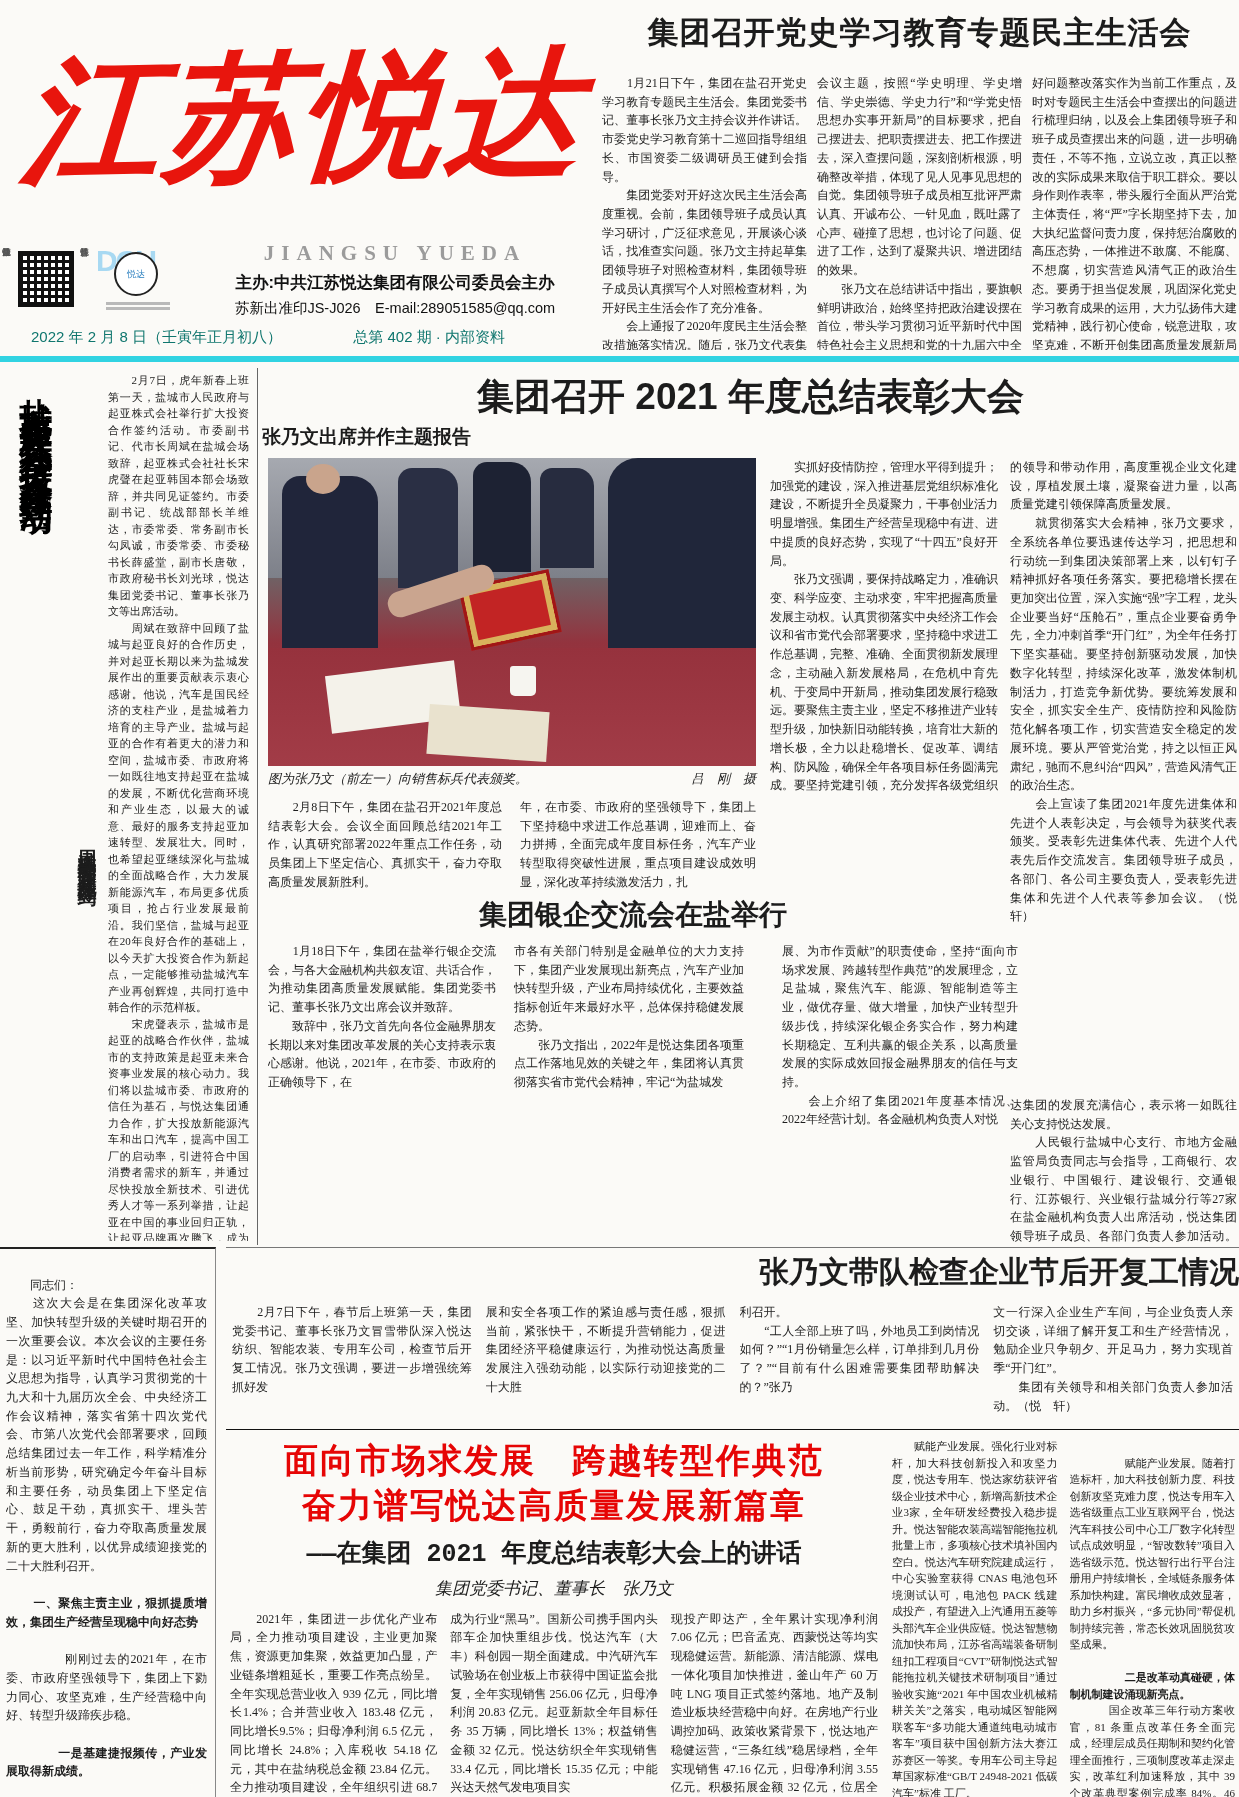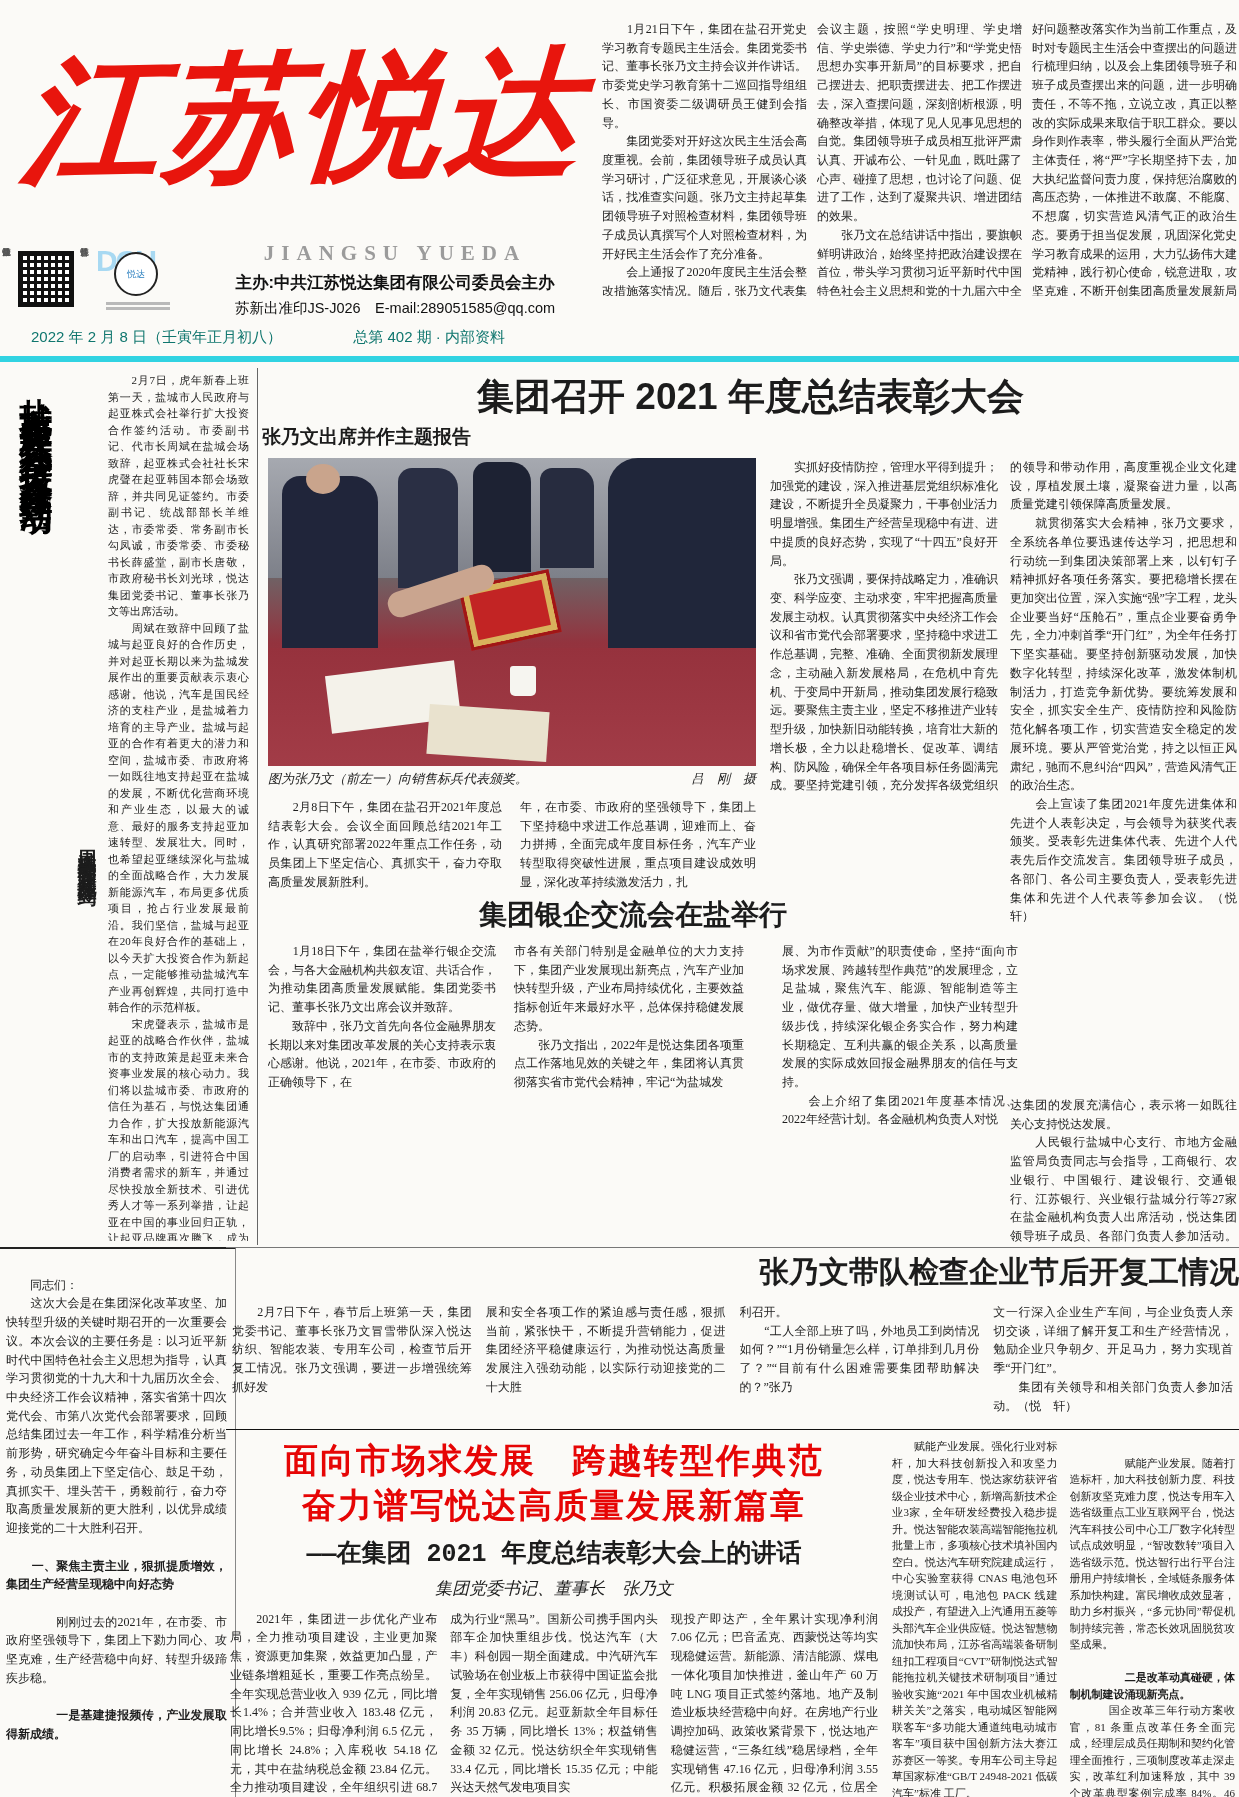--- a/index.html
+++ b/index.html
@@ -80,21 +80,21 @@
   .ucol { position:absolute; top:432px; height:90px; }
   .colA { position:absolute; top:92px; left:508px; width:228px; height:430px; }
   .colB { position:absolute; top:92px; left:748px; width:227px; height:628px; }
   .bank-h { position:absolute; top:530px; left:6px; width:730px; text-align:center;
             font-family:"Liberation Sans", sans-serif; font-weight:900; font-size:28px; }
   .bcol { position:absolute; top:576px; height:298px; }
   .bank-right { position:absolute; top:730px; left:748px; width:227px; height:146px; }
 
   
   .bottom { position:absolute; left:0; top:1247px; width:1239px; height:550px; }
-  .sp-left { position:absolute; left:0; top:0; width:236px; height:550px;
+  .sp-left { position:absolute; left:0; top:0; width:216px; height:550px;
              border-top:2px solid #222; border-right:1px solid #888;
              padding:8px 8px 0 6px; }
   .sp-left .bt { font-size:12px; }
   .subhead { font-weight:bold; font-family:"Liberation Sans", sans-serif; }
   .b2-right { position:absolute; left:226px; top:0; width:1013px; height:550px;
               border-top:1px solid #777; }
   .insp-h { text-align:right; font-family:Liberation Sans, sans-serif;
             font-weight:900; font-size:30px; margin-top:4px; }
   .insp-cols { display:flex; gap:14px; margin-top:10px; height:116px; padding:0 6px; }
   .insp-cols > div { flex:1; }
@@ -137,20 +137,21 @@
         <div class="mast-lic">苏新出准印JS-J026　E-mail:289051585@qq.com</div>
       </div>
     </div>
     <div class="date-row">
       <span>2022 年 2 月 8 日（壬寅年正月初八）</span>
       <span>总第 402 期 · 内部资料</span>
     </div>
   </div>
 
   <div class="top-art">
+    <div class="ta-h">集团召开党史学习教育专题民主生活会</div>
     <div class="ta-cols">
       <div class="bt">　　1月21日下午，集团在盐召开党史学习教育专题民主生活会。集团党委书记、董事长张乃文主持会议并作讲话。市委党史学习教育第十二巡回指导组组长、市国资委二级调研员王健到会指导。
 　　集团党委对开好这次民主生活会高度重视。会前，集团领导班子成员认真学习研讨，广泛征求意见，开展谈心谈话，找准查实问题。张乃文主持起草集团领导班子对照检查材料，集团领导班子成员认真撰写个人对照检查材料，为开好民主生活会作了充分准备。
 　　会上通报了2020年度民主生活会整改措施落实情况。随后，张乃文代表集团领导班子作对照检查，并作个人对照检查，集团领导班子成员逐一进行个人对照检查，严肃认真开展批评与自我批评。大家紧扣</div>
       <div class="bt">会议主题，按照“学史明理、学史增信、学史崇德、学史力行”和“学党史悟思想办实事开新局”的目标要求，把自己摆进去、把职责摆进去、把工作摆进去，深入查摆问题，深刻剖析根源，明确整改举措，体现了见人见事见思想的自觉。集团领导班子成员相互批评严肃认真、开诚布公、一针见血，既吐露了心声、碰撞了思想，也讨论了问题、促进了工作，达到了凝聚共识、增进团结的效果。
 　　张乃文在总结讲话中指出，要旗帜鲜明讲政治，始终坚持把政治建设摆在首位，带头学习贯彻习近平新时代中国特色社会主义思想和党的十九届六中全会精神，忠诚拥护“两个确立”，进一步增强“四个意识”、坚定“四个自信”、坚决做到“两个维护”。要不折不扣抓整改，坚持把摸</div>
       <div class="bt">好问题整改落实作为当前工作重点，及时对专题民主生活会中查摆出的问题进行梳理归纳，以及会上集团领导班子和班子成员查摆出来的问题，进一步明确责任，不等不拖，立说立改，真正以整改的实际成果来取信于职工群众。要以身作则作表率，带头履行全面从严治党主体责任，将“严”字长期坚持下去，加大执纪监督问责力度，保持惩治腐败的高压态势，一体推进不敢腐、不能腐、不想腐，切实营造风清气正的政治生态。要勇于担当促发展，巩固深化党史学习教育成果的运用，大力弘扬伟大建党精神，践行初心使命，锐意进取，攻坚克难，不断开创集团高质量发展新局面。
 　　张乃文强调，当前正值年终岁尾，要抓紧抓实生产经营、安全生产、疫情防控等各方面工作，积极开展好员工岗位练兵活动。（下转2版）</div>
     </div>
   </div>

